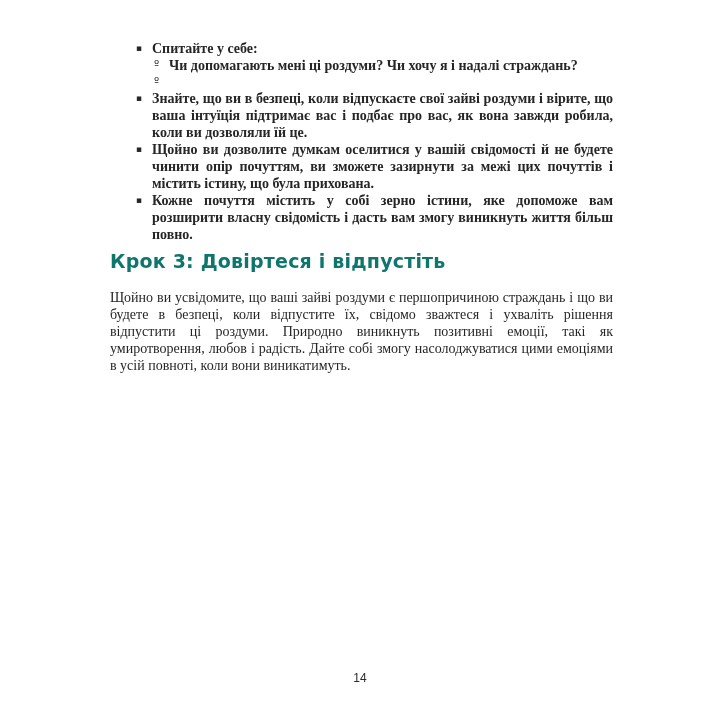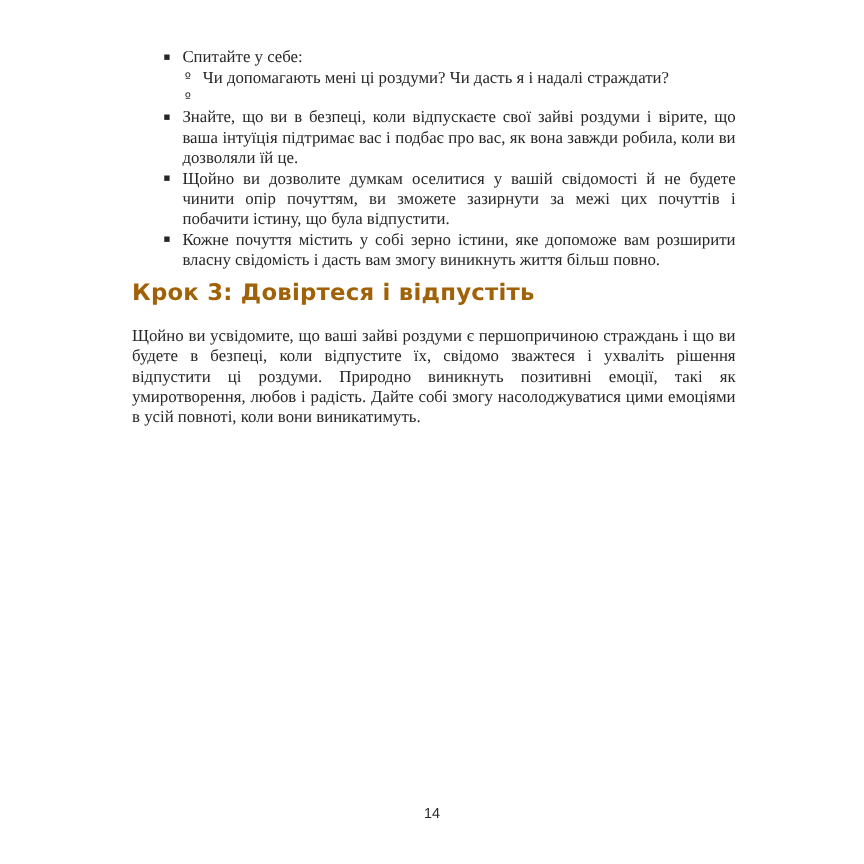--- a/index.html
+++ b/index.html
@@ -54,28 +54,29 @@
   }
   .l2 .marker {
     margin-left: 44px;
     width: 15px;
     font-size: 11px;
     line-height: 16px;
   }
   .list-row .item-text {
     flex: 1;
     text-align: justify;
+    font-weight: bold;
   }
   .section-heading {
     margin-top: 7px;
     font-family: "DejaVu Sans", "Liberation Sans", sans-serif;
     font-weight: bold;
     font-size: 19px;
     line-height: 23px;
-    color: #a16207;
+    color: #0f766e;
     letter-spacing: 0.2px;
     text-align: left;
   }
   .paragraph {
     margin-top: 9px;
   }
   .page-number {
     position: absolute;
     left: 0;
     top: 671px;
@@ -95,35 +96,35 @@
 
     <ul class="list">
 
       <li class="list-row l1">
         <span class="marker">▪</span>
         <span class="item-text">Спитайте у себе:</span>
       </li>
 
       <li class="list-row l2">
         <span class="marker">º</span>
-        <span class="item-text">Чи допомагають мені ці роздуми? Чи дасть я і надалі страждати?</span>
+        <span class="item-text">Чи допомагають мені ці роздуми? Чи хочу я і надалі страждань?</span>
       </li>
 
       <li class="list-row l2">
         <span class="marker">º</span>
       </li>
 
       <li class="list-row l1">
         <span class="marker">▪</span>
         <span class="item-text">Знайте, що ви в безпеці, коли відпускаєте свої зайві роздуми і вірите, що ваша інтуїція підтримає вас і подбає про вас, як вона завжди робила, коли ви дозволяли їй це.</span>
       </li>
 
       <li class="list-row l1">
         <span class="marker">▪</span>
-        <span class="item-text">Щойно ви дозволите думкам оселитися у вашій свідомості й не будете чинити опір почуттям, ви зможете зазирнути за межі цих почуттів і побачити істину, що була відпустити.</span>
+        <span class="item-text">Щойно ви дозволите думкам оселитися у вашій свідомості й не будете чинити опір почуттям, ви зможете зазирнути за межі цих почуттів і містить істину, що була прихована.</span>
       </li>
 
       <li class="list-row l1">
         <span class="marker">▪</span>
         <span class="item-text">Кожне почуття містить у собі зерно істини, яке допоможе вам розширити власну свідомість і дасть вам змогу виникнуть життя більш повно.</span>
       </li>
 
     </ul>
 
     <h2 class="section-heading">Крок 3: Довіртеся і відпустіть</h2>

